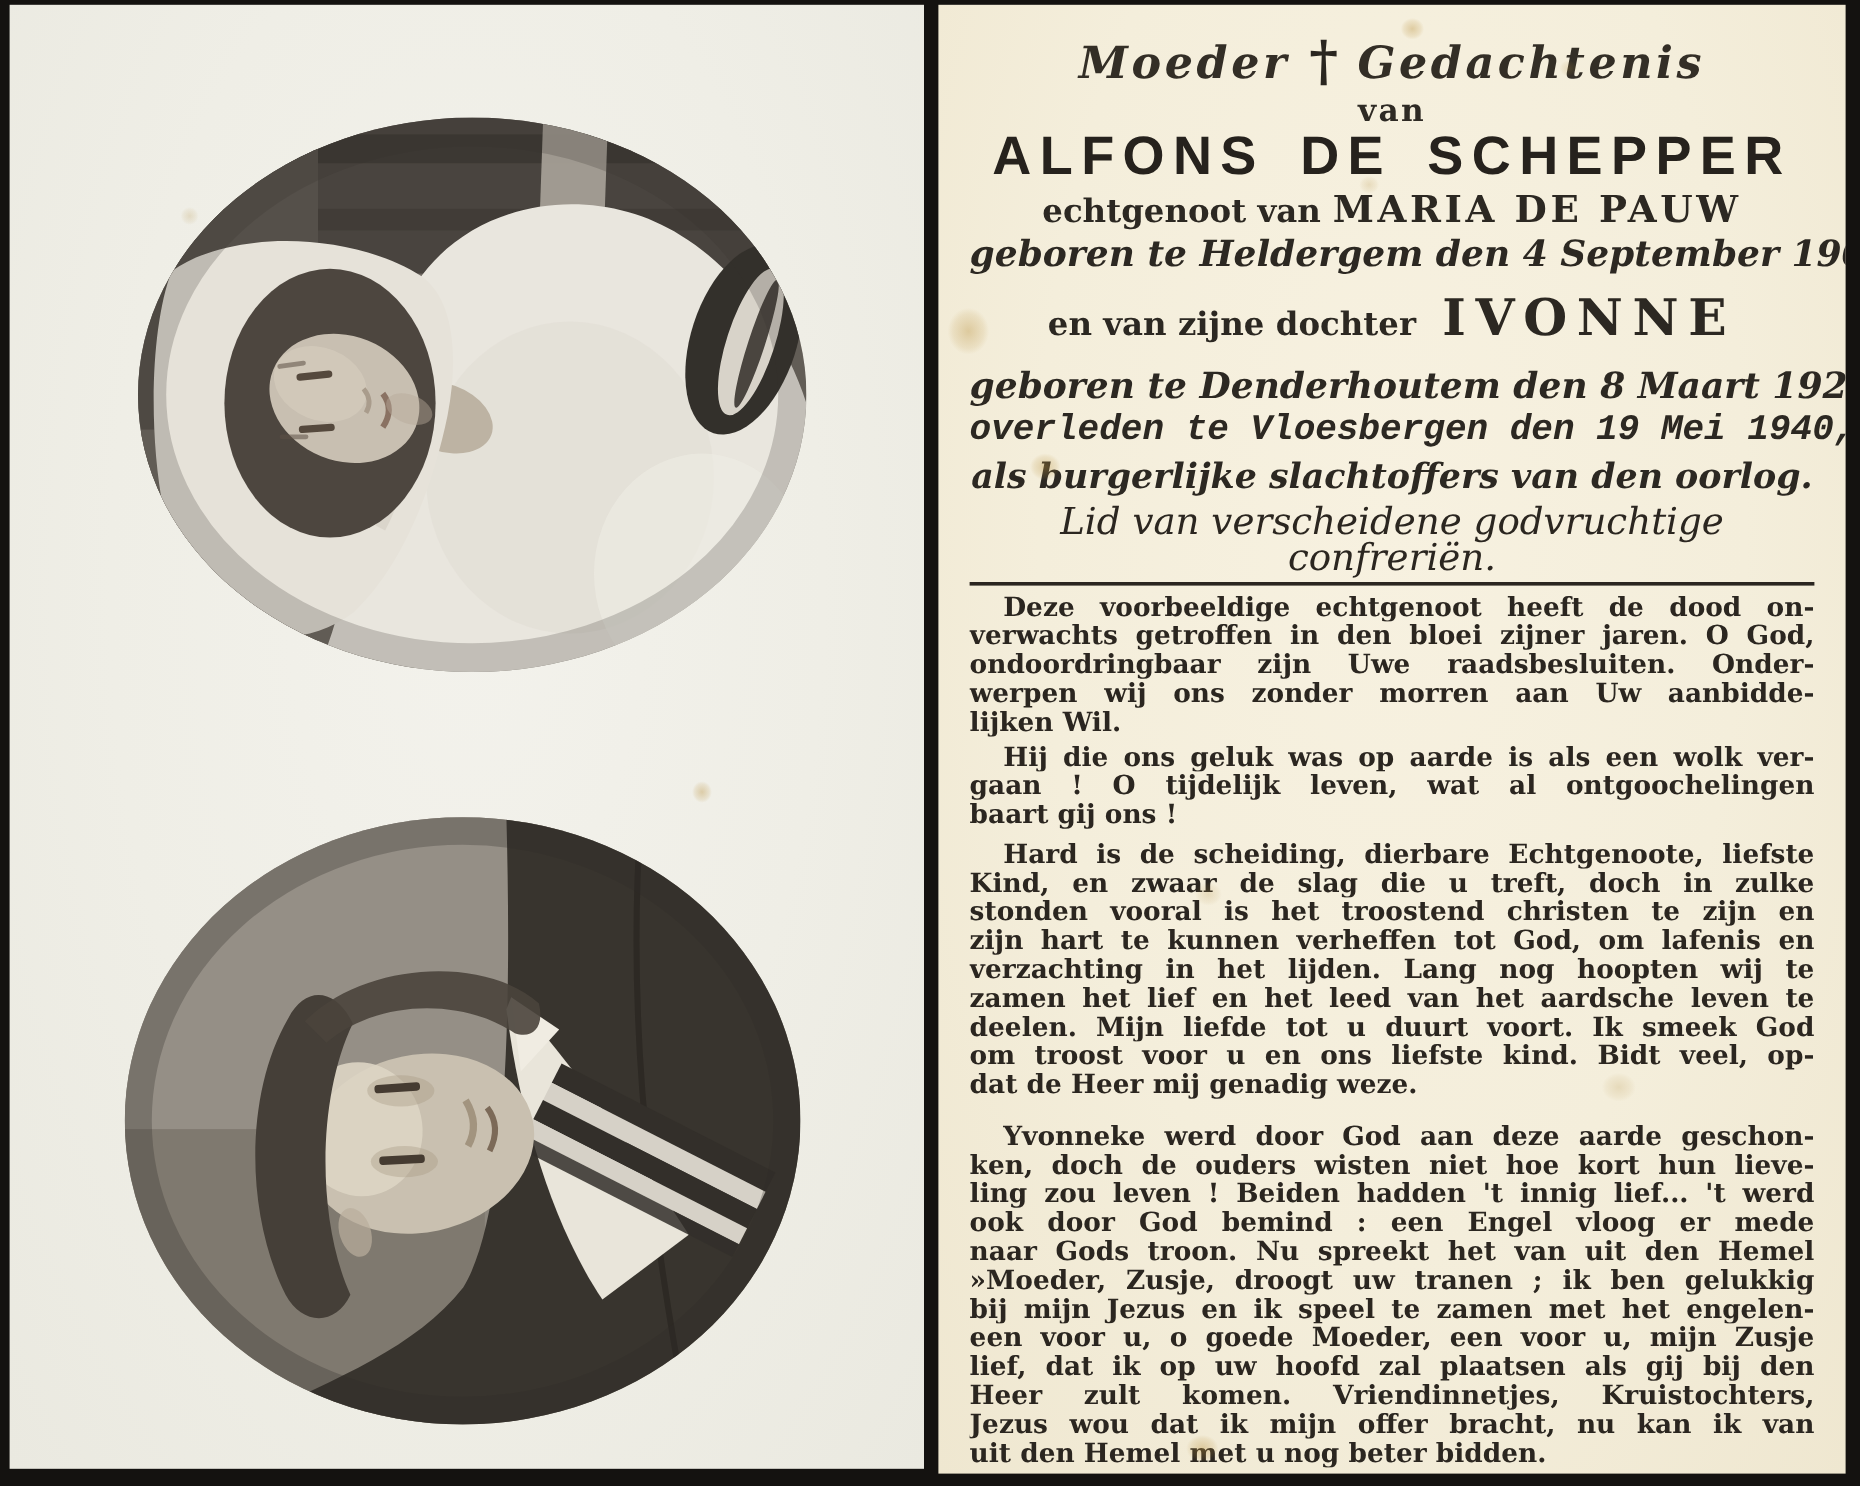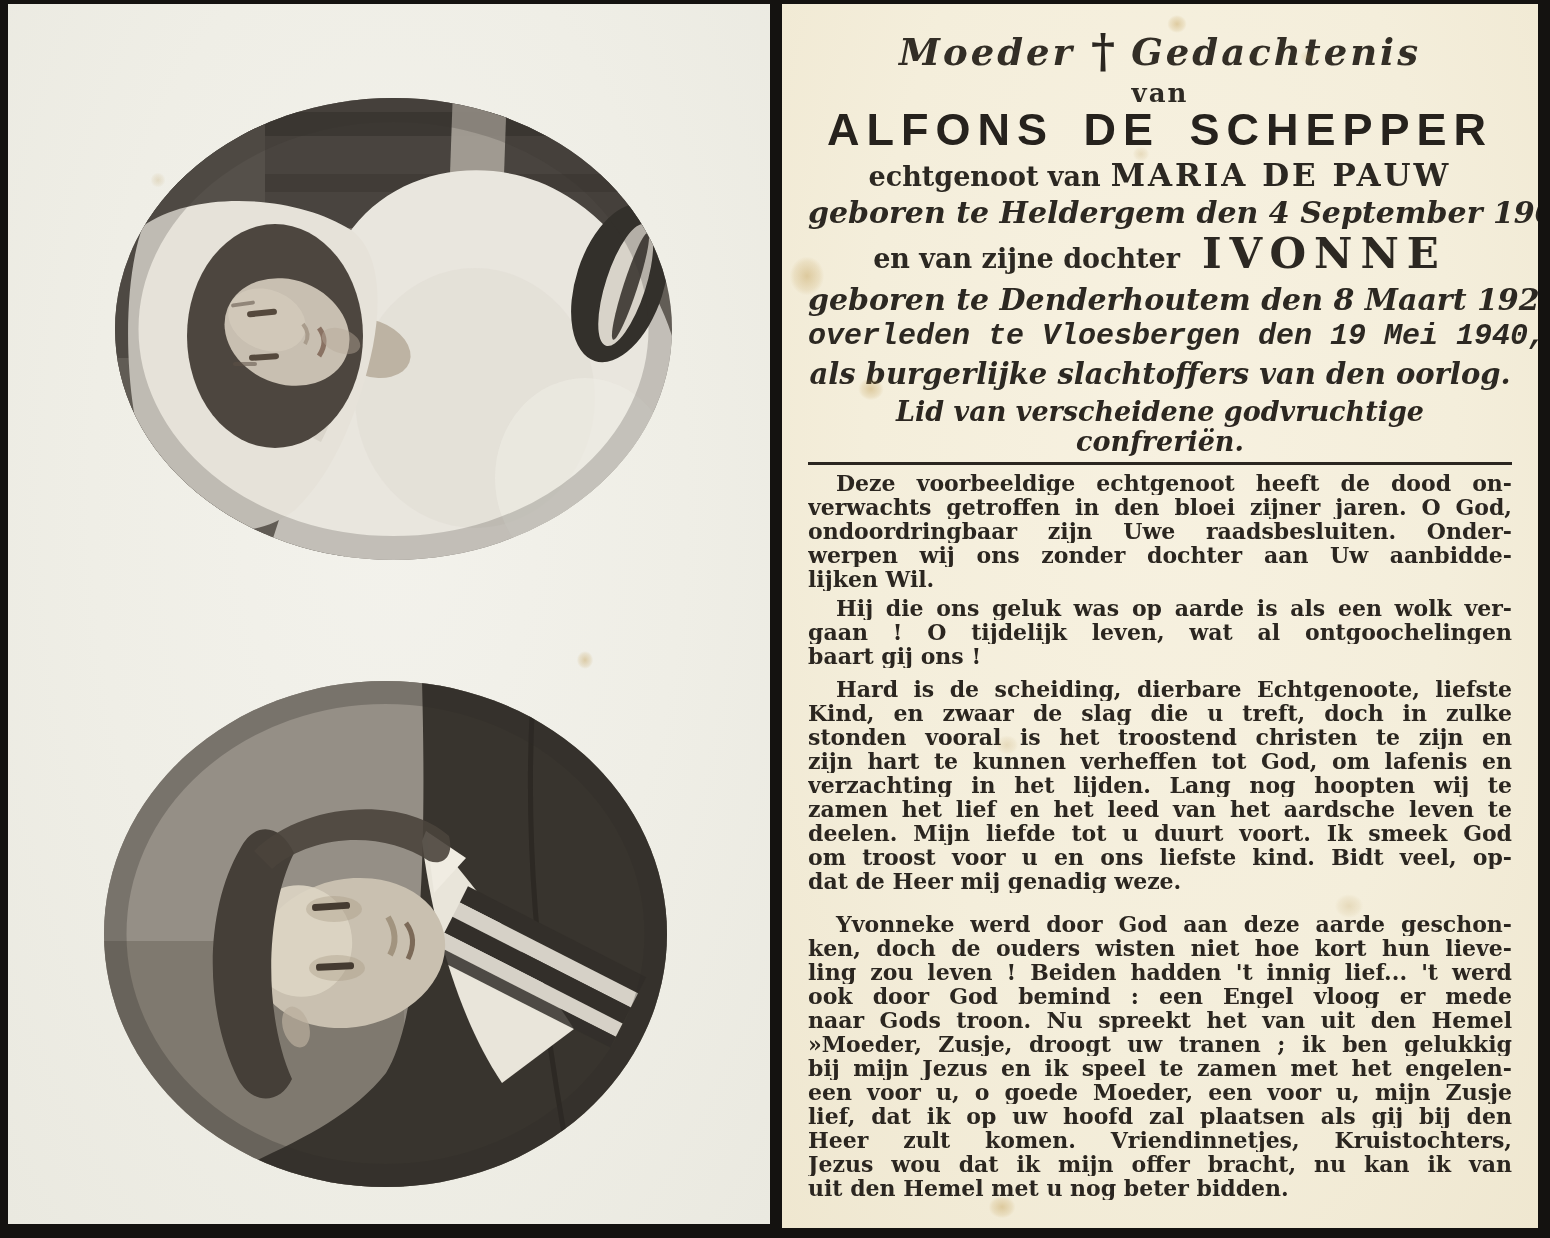--- a/index.html
+++ b/index.html
@@ -39,26 +39,26 @@
   .van-line{font-size:26px;line-height:26px;font-weight:bold;letter-spacing:2px;margin-top:5px;color:#2e2a24;}
   .main-name{
     font-family:"Liberation Sans", sans-serif;font-weight:bold;
     font-size:45px;line-height:48px;letter-spacing:7px;word-spacing:10px;
     color:#26221d;margin-top:0px;white-space:nowrap;
   }
   .spouse-line{font-size:27px;line-height:34px;font-weight:bold;margin-top:4px;color:#2c2822;}
   .spouse-line .big{font-size:31px;letter-spacing:3px;margin-left:10px;}
   .it-line{font-size:30px;line-height:34px;font-weight:bold;font-style:italic;color:#2c2822;white-space:nowrap;}
   .born1{margin-top:2px;}
-  .daughter-line{font-size:27px;line-height:44px;font-weight:bold;margin-top:2px;white-space:nowrap;color:#2c2822;}
+  .daughter-line{font-size:27px;line-height:66px;font-weight:bold;margin-top:2px;white-space:nowrap;color:#2c2822;}
   .daughter-line .huge{font-size:42px;letter-spacing:8px;margin-left:22px;}
   .born2{margin-top:2px;}
   .died{margin-top:2px;font-family:Liberation Mono, monospace;}
   .victims{margin-top:4px;font-size:29px;}
-  .membership{margin-top:6px;font-size:27px;line-height:30px;font-weight:bold;font-style:italic;}
+  .membership{margin-top:6px;font-size:31px;line-height:30px;font-weight:normal;font-style:italic;}
   .membership span{display:inline-block;border-bottom:3px solid #2b2620;padding:0 8px 5px 8px;}
 
   .para{margin-top:5px;text-align:left;}
   .para.p1{margin-top:6px;}
   .para.p3{margin-top:9px;}
   .para.p4{margin-top:19px;}
   .pline{
     font-size:22px;line-height:24px;font-weight:bold;color:#2b2620;
     text-align:justify;text-align-last:justify;overflow:hidden;white-space:nowrap;
   }
@@ -201,21 +201,21 @@
     <div class="it-line victims">als burgerlijke slachtoffers van den oorlog.</div>
 
     <div class="membership">
       <span>Lid van verscheidene godvruchtige confreriën.</span>
     </div>
 
     <div class="para p1">
       <div class="pline first">Deze voorbeeldige echtgenoot heeft de dood on-</div>
       <div class="pline">verwachts getroffen in den bloei zijner jaren. O God,</div>
       <div class="pline">ondoordringbaar zijn Uwe raadsbesluiten. Onder-</div>
-      <div class="pline">werpen wij ons zonder dochter aan Uw aanbidde-</div>
+      <div class="pline">werpen wij ons zonder morren aan Uw aanbidde-</div>
       <div class="pline last">lijken Wil.</div>
     </div>
 
     <div class="para p2">
       <div class="pline first">Hij die ons geluk was op aarde is als een wolk ver-</div>
       <div class="pline">gaan ! O tijdelijk leven, wat al ontgoochelingen</div>
       <div class="pline last">baart gij ons !</div>
     </div>
 
     <div class="para p3">

